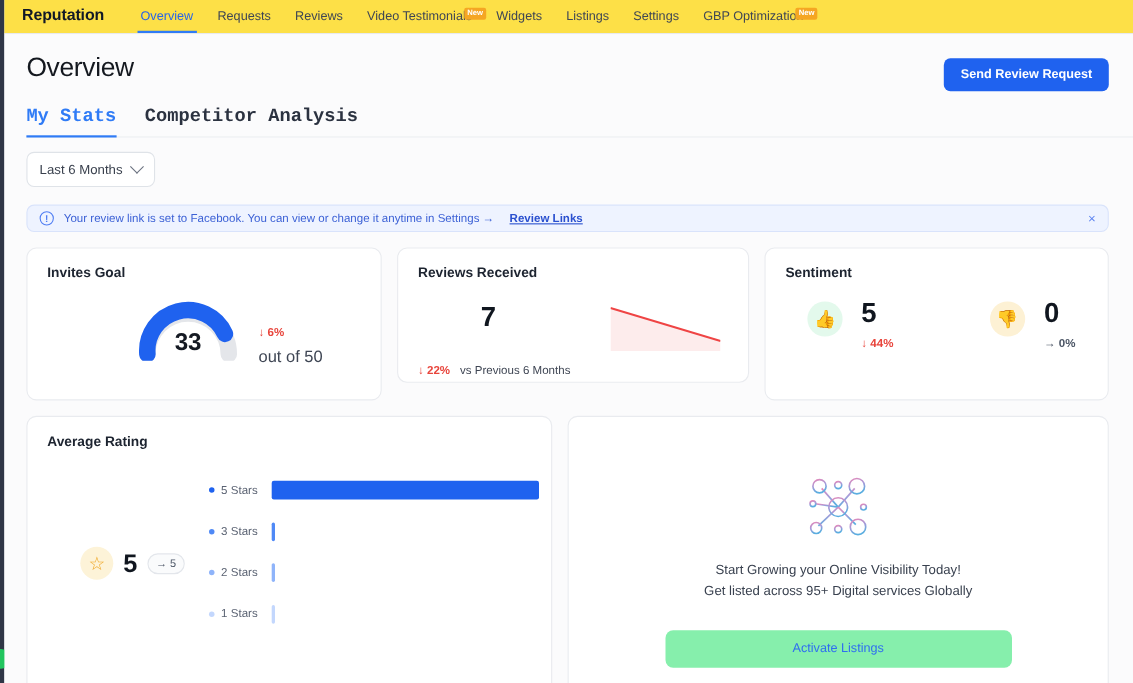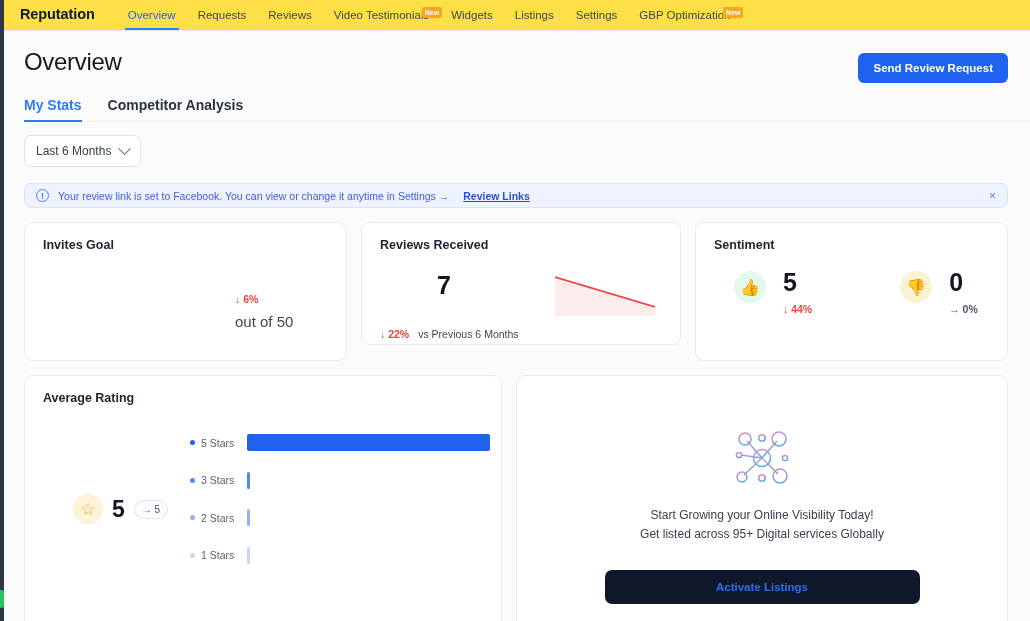--- a/index.html
+++ b/index.html
@@ -55,22 +55,22 @@
   .btn-primary {
     background: #1f62ef; color: #fff; border: none; border-radius: 6px;
     font-size: 11.5px; font-weight: bold; padding: 9px 15px; cursor: pointer;
     font-family: "Liberation Sans", sans-serif; margin-top: 4px;
   }
 
   
   .subtabs { position: relative; margin: 14px 0 0 20px; display: flex; gap: 26px;
              border-bottom: 1px solid #eceef1; padding-right: 22px; }
   .subtabs::after { content:""; position:absolute; left:0; right:-22px; bottom:-1px; }
-  .subtab { font-size: 14px; font-weight: bold; color: #2b3240;
-            padding-bottom: 8px; cursor: pointer; position: relative; }
+  .subtab { font-size: 17px; font-weight: bold; color: #2b3240;
+            padding-bottom: 8px; cursor: pointer; position: relative; font-family: Liberation Mono, monospace; }
   .subtab.active { color: #2f7bf6; }
   .subtab.active::after { content:""; position:absolute; left:0; right:0; bottom:-1px;
                           height:2px; background:#2f7bf6; }
 
   
   .filter-row { padding: 13px 0 0 20px; }
   .dropdown {
     display: inline-flex; align-items: center; gap: 9px;
     background: #fff; border: 1px solid #dfe3e8; border-radius: 7px;
     padding: 8px 11px; font-size: 12px; color: #39404d; cursor: pointer;
@@ -150,23 +150,23 @@
   .bar-row { display: flex; align-items: center; height: 37.5px; }
   .bar-dot { width: 5px; height: 5px; border-radius: 50%; flex: none; margin-right: 6px; }
   .bar-lbl { font-size: 10.5px; color: #5a6272; width: 46px; flex: none; }
   .bar-track { flex: 1; height: 17px; display: flex; align-items: center; }
   .bar-fill { height: 17px; border-radius: 2px; }
 
   
   .listings-inner { position: absolute; left: 0; right: 0; top: 52px; text-align: center; }
   .net-ill { margin: 0 auto 18px; display: block; }
   .listings-txt { font-size: 12px; color: #39414f; line-height: 1.55; }
-  .btn-ghost { margin: 27px auto 0; width: 315px; background: #0f172a;
+  .btn-ghost { margin: 27px auto 0; width: 315px; background: #86efac;
                border: none; border-radius: 7px; padding: 11px 0;
-               color: #2f6ef0; font-size: 11.5px; font-weight: bold; cursor: pointer;
+               color: #2f6ef0; font-size: 11.5px; font-weight: normal; cursor: pointer;
                display: block; font-family: "Liberation Sans", sans-serif; }
 </style>
 </head>
 <body>
 
 <div class="app">
 
   <div class="rail">
     <div class="rail-dot"></div>
   </div>
@@ -224,20 +224,27 @@
       <span class="banner-ico">!</span>
       <span class="banner-txt">Your review link is set to Facebook. You can view or change it anytime in Settings  →</span>
       <span class="banner-link">Review Links</span>
       <span class="banner-x">×</span>
     </div>
 
     <div class="cards-row">
 
       <div class="card card-invites">
         <div class="card-title">Invites Goal</div>
+        <div class="gauge-wrap">
+          <svg width="96" height="58" viewBox="0 0 96 58">
+            <path d="M 11 52 A 37 37 0 0 1 85 52" fill="none" stroke="#e4e6ea" stroke-width="15" stroke-linecap="round"></path>
+            <path d="M 11 52 A 37 37 0 0 1 81.5 33.5" fill="none" stroke="#1f62ef" stroke-width="15" stroke-linecap="round"></path>
+          </svg>
+          <div class="gauge-val">33</div>
+        </div>
         <div class="invites-side">
           <div class="delta-red">↓ 6%</div>
           <div class="delta-sub">out of 50</div>
         </div>
       </div>
 
       <div class="card card-reviews">
         <div class="card-title">Reviews Received</div>
         <div class="rev-num">7</div>
         <div class="rev-delta">

